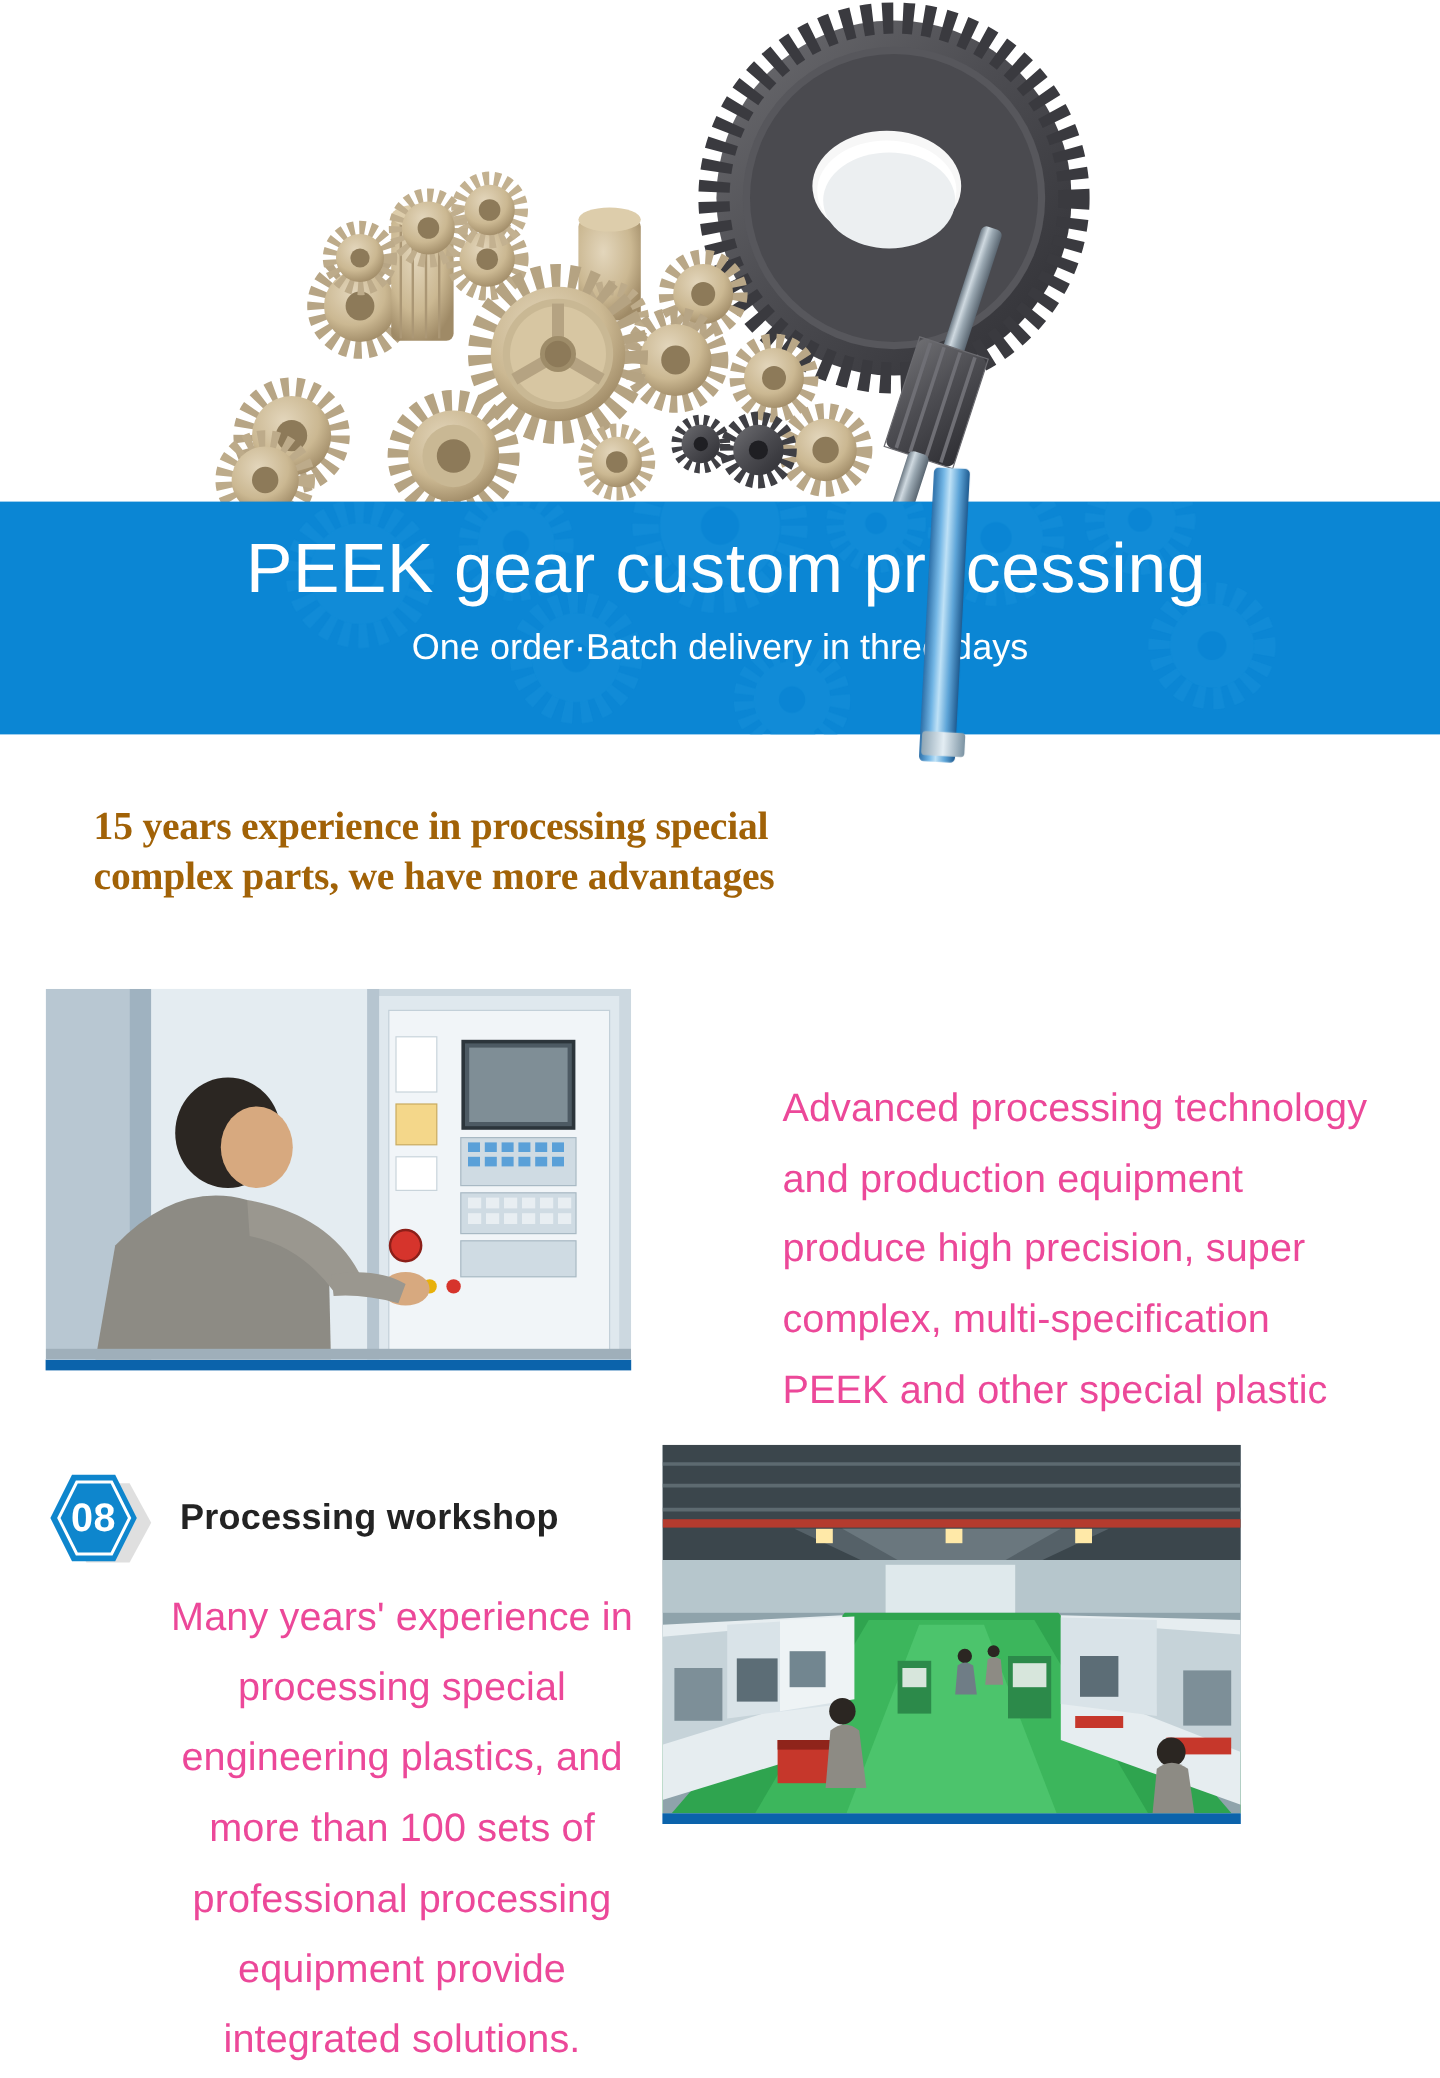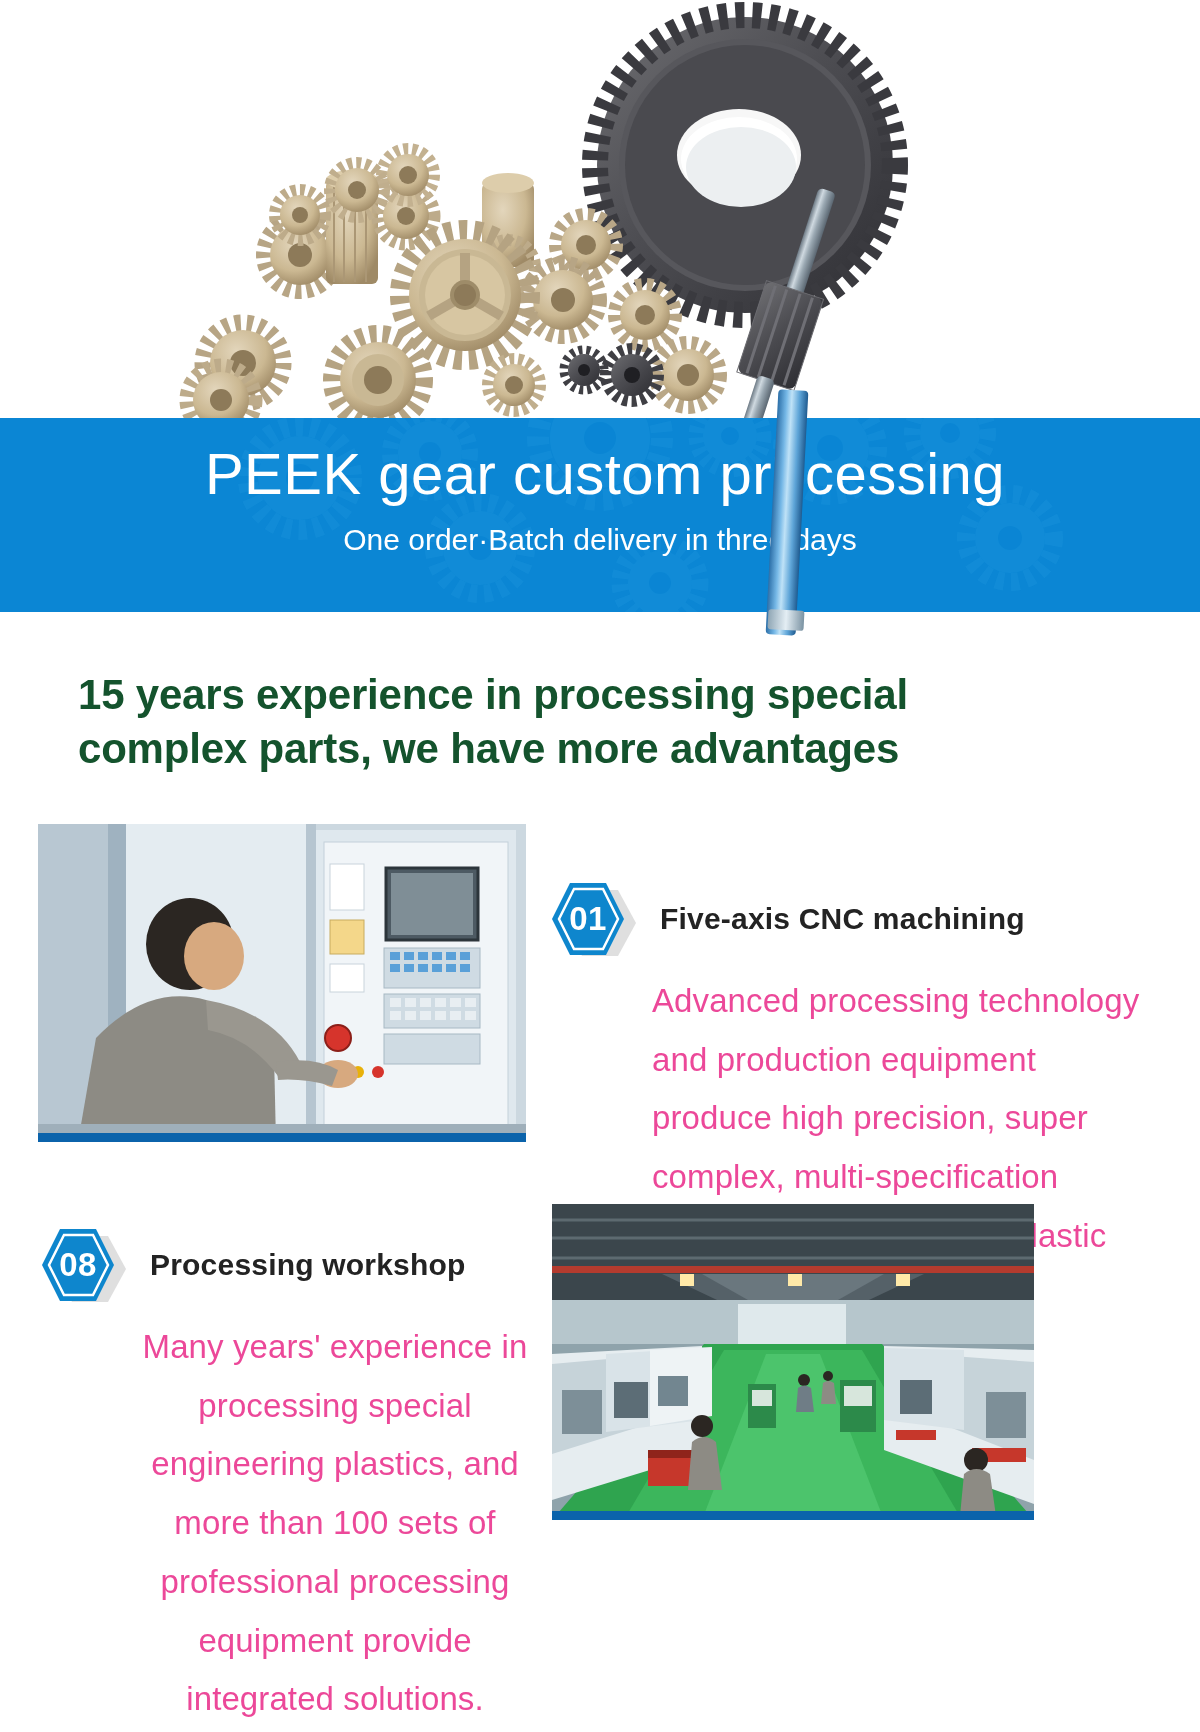--- a/index.html
+++ b/index.html
@@ -93,25 +93,26 @@
     background: linear-gradient(90deg,#8fa6b5,#e4eef4,#7b93a3);
     border-radius: 3px;
   }
 
   
   .section-heading {
     position: absolute;
     left: 78px;
     top: 668px;
     width: 1010px;
-    color: #14532d;
-    font-size: 42px;
+    color: #a16207;
+    font-size: 33px;
     font-weight: bold;
     line-height: 1.28;
     letter-spacing: -0.2px;
+    font-family: Liberation Serif, serif;
   }
 
   .photo-frame {
     position: absolute;
     background: #ffffff;
     border-bottom: 9px solid #0b63ab;
     overflow: hidden;
   }
 
   .f1-photo {
@@ -501,31 +502,20 @@
         <ellipse cx="300" cy="250" rx="20" ry="14" fill="#d7a97f"></ellipse>
         <path d="M238 238 Q276 232 300 246 L294 262 Q264 254 240 256 Z" fill="#9a978f"></path>
       </g>
 
       <rect x="0" y="300" width="488" height="18" fill="#9fafba"></rect>
     </svg>
   </div>
 </div>
 
 <div class="f1-text">
-  <div class="badge-row">
-    <div class="hexbadge">
-      <svg width="90" height="78" viewBox="0 0 90 78">
-        <polygon points="26,6 62,6 80,39 62,72 26,72 8,39" fill="#b9b9b9" opacity="0.45" transform="translate(8,4)"></polygon>
-        <polygon points="22,3 58,3 76,39 58,75 22,75 4,39" fill="#0e86cd"></polygon>
-        <polygon points="26,9 55,9 70,39 55,69 26,69 11,39" fill="none" stroke="#ffffff" stroke-width="2.5"></polygon>
-      </svg>
-      <div class="num">01</div>
-    </div>
-    <div class="feature-title">Five-axis CNC machining</div>
-  </div>
   <div class="feature-body f1-body">Advanced processing technology and production equipment produce high precision, super complex, multi-specification PEEK and other special plastic parts.</div>
 </div>
 
 <div class="f2-text">
   <div class="badge-row">
     <div class="hexbadge">
       <svg width="90" height="78" viewBox="0 0 90 78">
         <polygon points="26,6 62,6 80,39 62,72 26,72 8,39" fill="#b9b9b9" opacity="0.45" transform="translate(8,4)"></polygon>
         <polygon points="22,3 58,3 76,39 58,75 22,75 4,39" fill="#0e86cd"></polygon>
         <polygon points="26,9 55,9 70,39 55,69 26,69 11,39" fill="none" stroke="#ffffff" stroke-width="2.5"></polygon>

